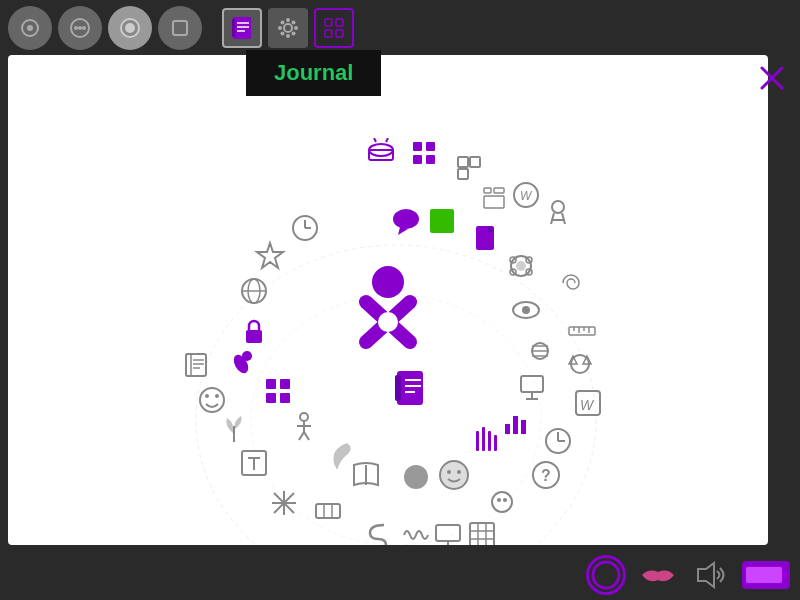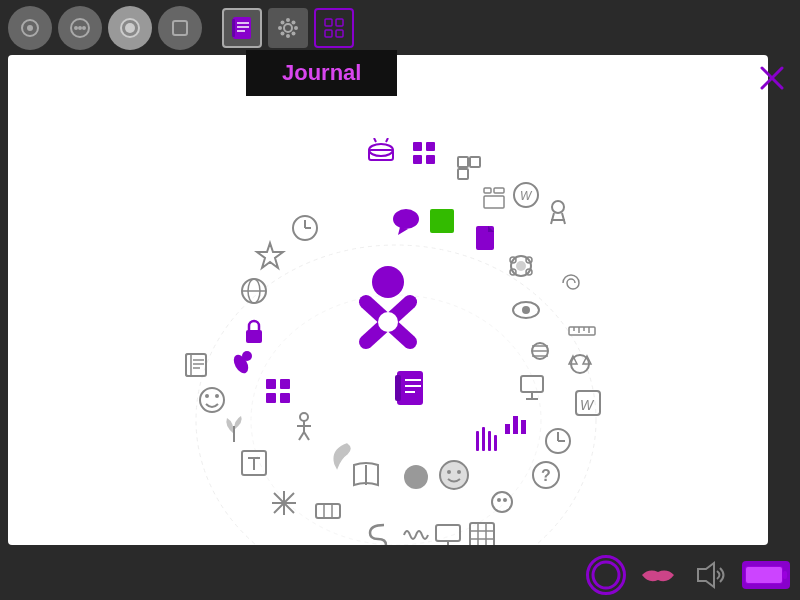--- a/index.html
+++ b/index.html
@@ -38,24 +38,24 @@
       background: #888;
       color: #fff;
     }
 
     
     #journal-tooltip {
       position: absolute;
       top: 50px;
       left: 246px;
       background: #111;
-      color: #d946ef;
+      color: #22c55e;
       font-size: 22px;
       font-weight: bold;
-      padding: 10px 36px;
+      padding: 10px 28px;
       z-index: 100;
     }
 
     
     #main {
       position: absolute;
       top: 55px;
       left: 8px;
       width: 760px;
       height: 490px;

